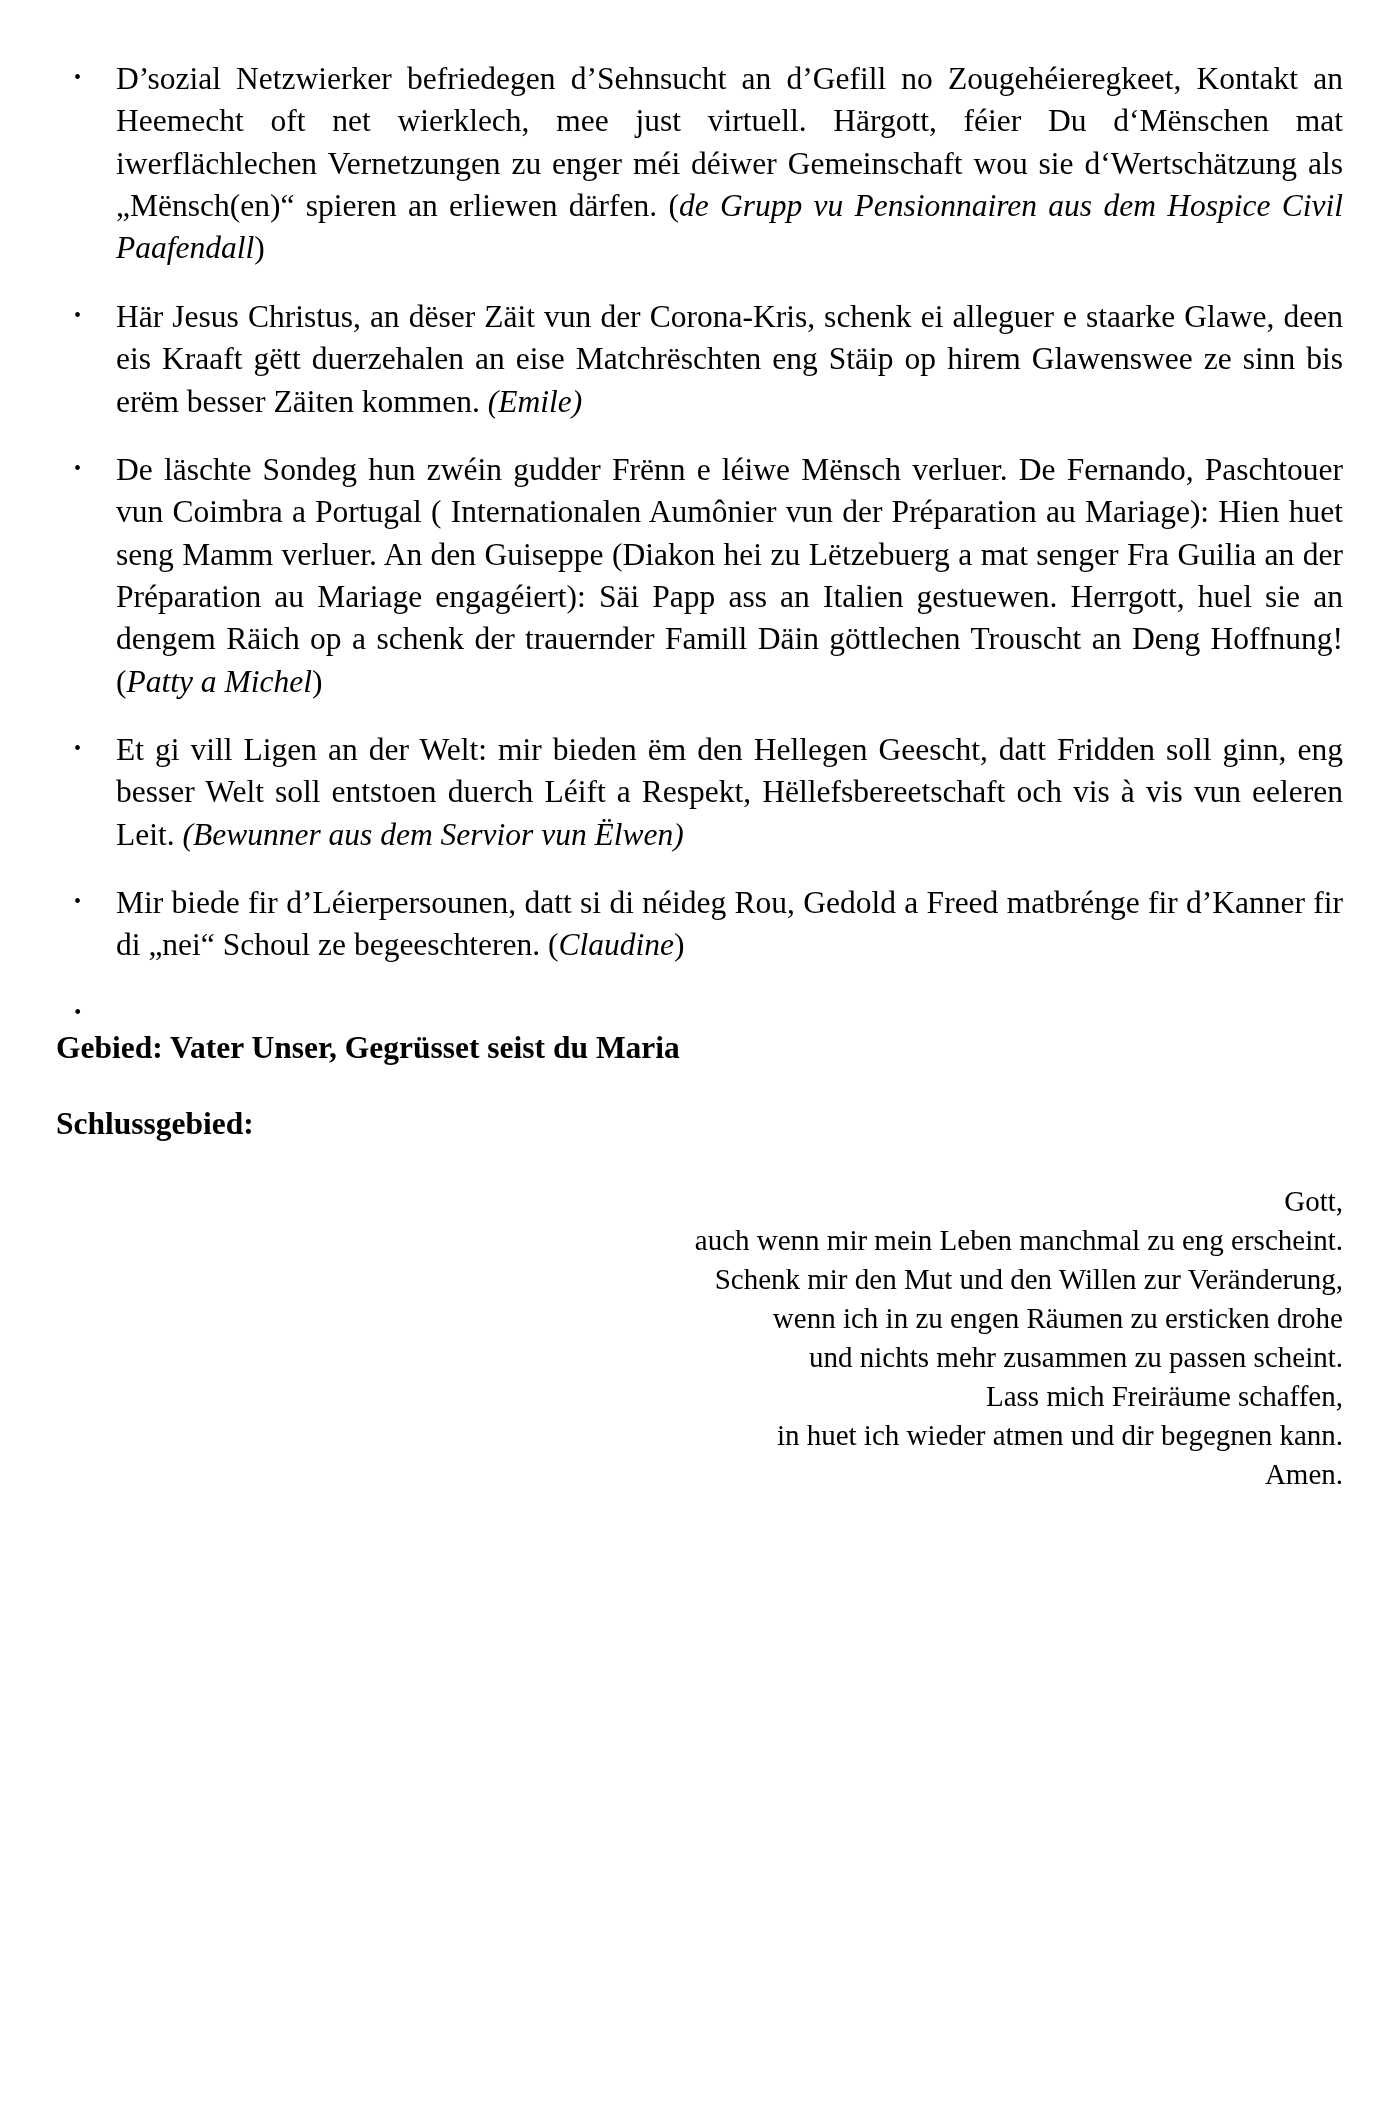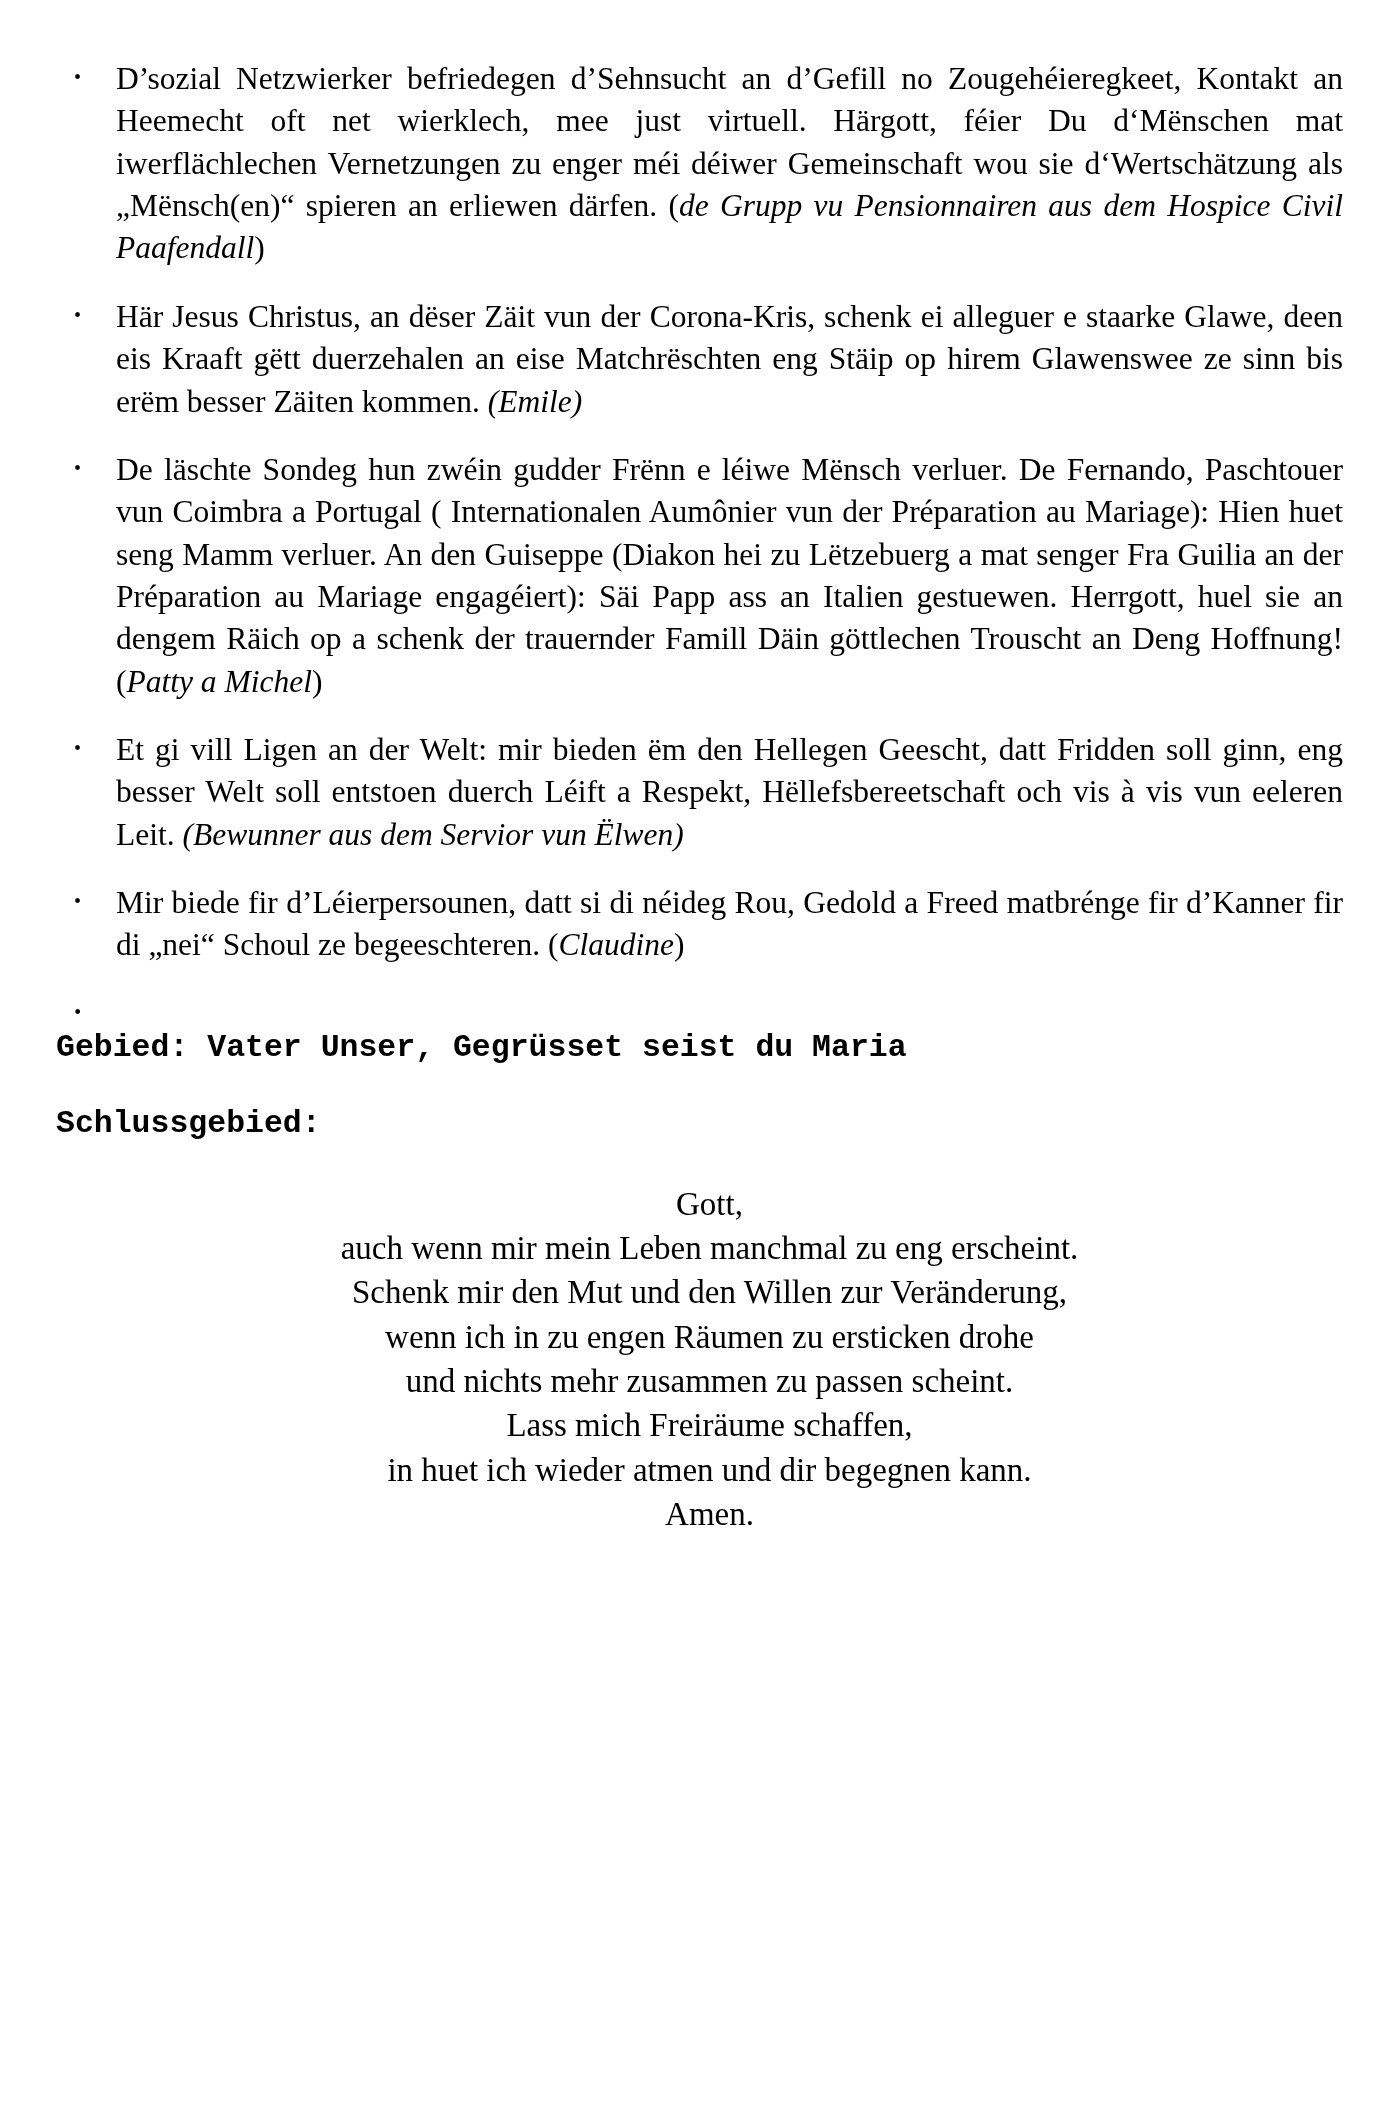--- a/index.html
+++ b/index.html
@@ -50,29 +50,28 @@
   }
   em.attrib {
     font-style: italic;
   }
   .heading {
     font-size: 31.5px;
     font-weight: bold;
     line-height: 1.345;
     margin: 0;
     text-align: left;
-    font-family: Liberation Mono, monospace;
   }
   .gap-before-gebied { height: 34px; }
   .gap-before-schluss { height: 34px; }
   .gap-before-prayer { height: 36px; }
   .prayer {
-    font-size: 33px;
+    font-size: 29px;
     line-height: 1.345;
-    text-align: center;
+    text-align: right;
     margin-left: 20px;
   }
   .prayer-line {
     display: block;
     white-space: pre-wrap;
   }
   .spacer-first { height: 6px; }
 </style>
 </head>
 <body>

